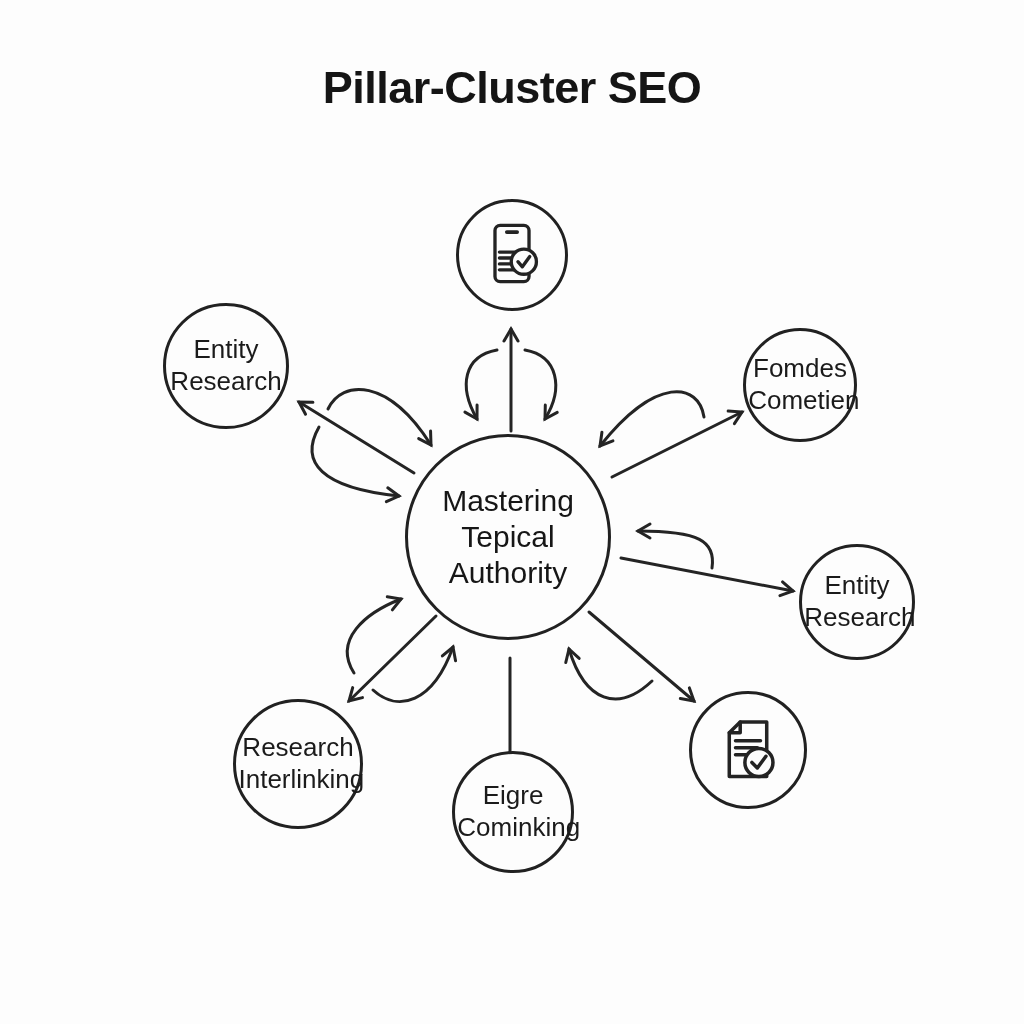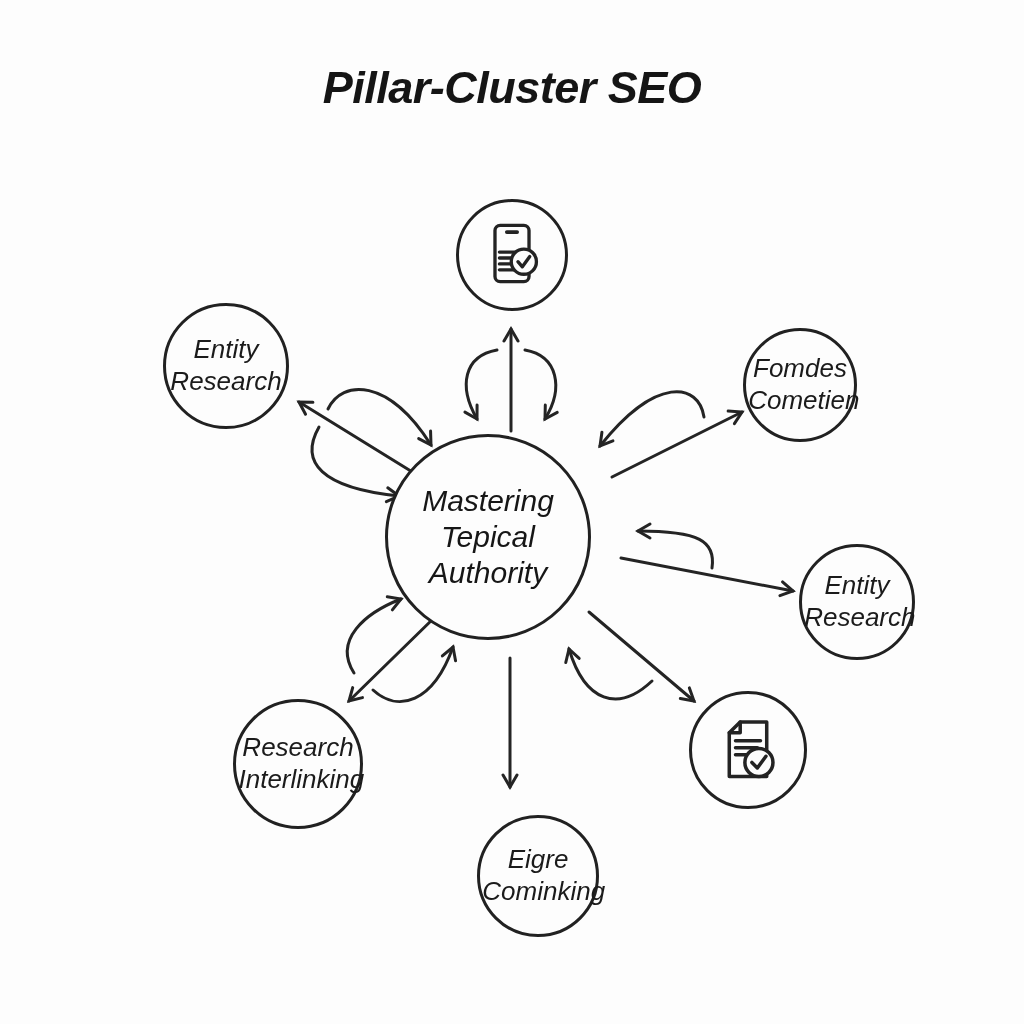--- a/index.html
+++ b/index.html
@@ -2,21 +2,21 @@
 <html><head>
 <meta charset="utf-8">
 <style>
   html,body{margin:0;padding:0;}
   body{
     width:1024px;height:1024px;overflow:hidden;
     background:#fdfdfd;
     font-family:"Liberation Sans", sans-serif;
     position:relative;
   }
-  .canvas{position:absolute;inset:0;width:920px;height:1024px;font-style:italic;}
+  .canvas{position:absolute;inset:0;width:920px;height:1024px;}
   .title{
     position:absolute;top:62px;left:0;width:1024px;
     margin:0;text-align:center;
     font-size:45px;font-weight:700;letter-spacing:-0.5px;
     color:#151515;
   }
   .arrows{position:absolute;left:0;top:0;width:1024px;height:1024px;}
   .arrows path{fill:none;stroke:#242424;stroke-width:3;stroke-linecap:round;}
   .node{
     position:absolute;
@@ -25,28 +25,28 @@
     background:#fdfdfd;
     display:flex;align-items:center;justify-content:center;
     text-align:center;
     transform:translate(-50%,-50%);
     box-sizing:border-box;
   }
   .node .label{
     display:block;width:96%;
     font-size:26px;line-height:1.22;color:#1b1b1b;
   }
-  .hub{left:488px;top:537px;width:206px;height:206px;}
+  .hub{left:508px;top:537px;width:206px;height:206px;}
   .hub .label{font-size:30px;line-height:1.2;width:170px;color:#161616;}
   .n-top{left:512px;top:255px;width:112px;height:112px;}
   .n-topleft{left:226px;top:366px;width:126px;height:126px;}
   .n-topright{left:800px;top:385px;width:114px;height:114px;justify-content:center;}
   .n-right{left:857px;top:602px;width:116px;height:116px;}
   .n-botright{left:748px;top:750px;width:118px;height:118px;}
-  .n-bottom{left:513px;top:876px;width:122px;height:122px;margin-left:25px;}
+  .n-bottom{left:513px;top:812px;width:122px;height:122px;}
   .n-botleft{left:298px;top:764px;width:130px;height:130px;}
   .icon-svg{display:block;}
   .icon-svg .ln{fill:none;stroke:#232323;stroke-width:4.5;stroke-linecap:round;stroke-linejoin:round;}
   .icon-svg .fillbg{fill:#fdfdfd;}
 </style>
 </head>
 <body>
 
 <div class="canvas">
 

